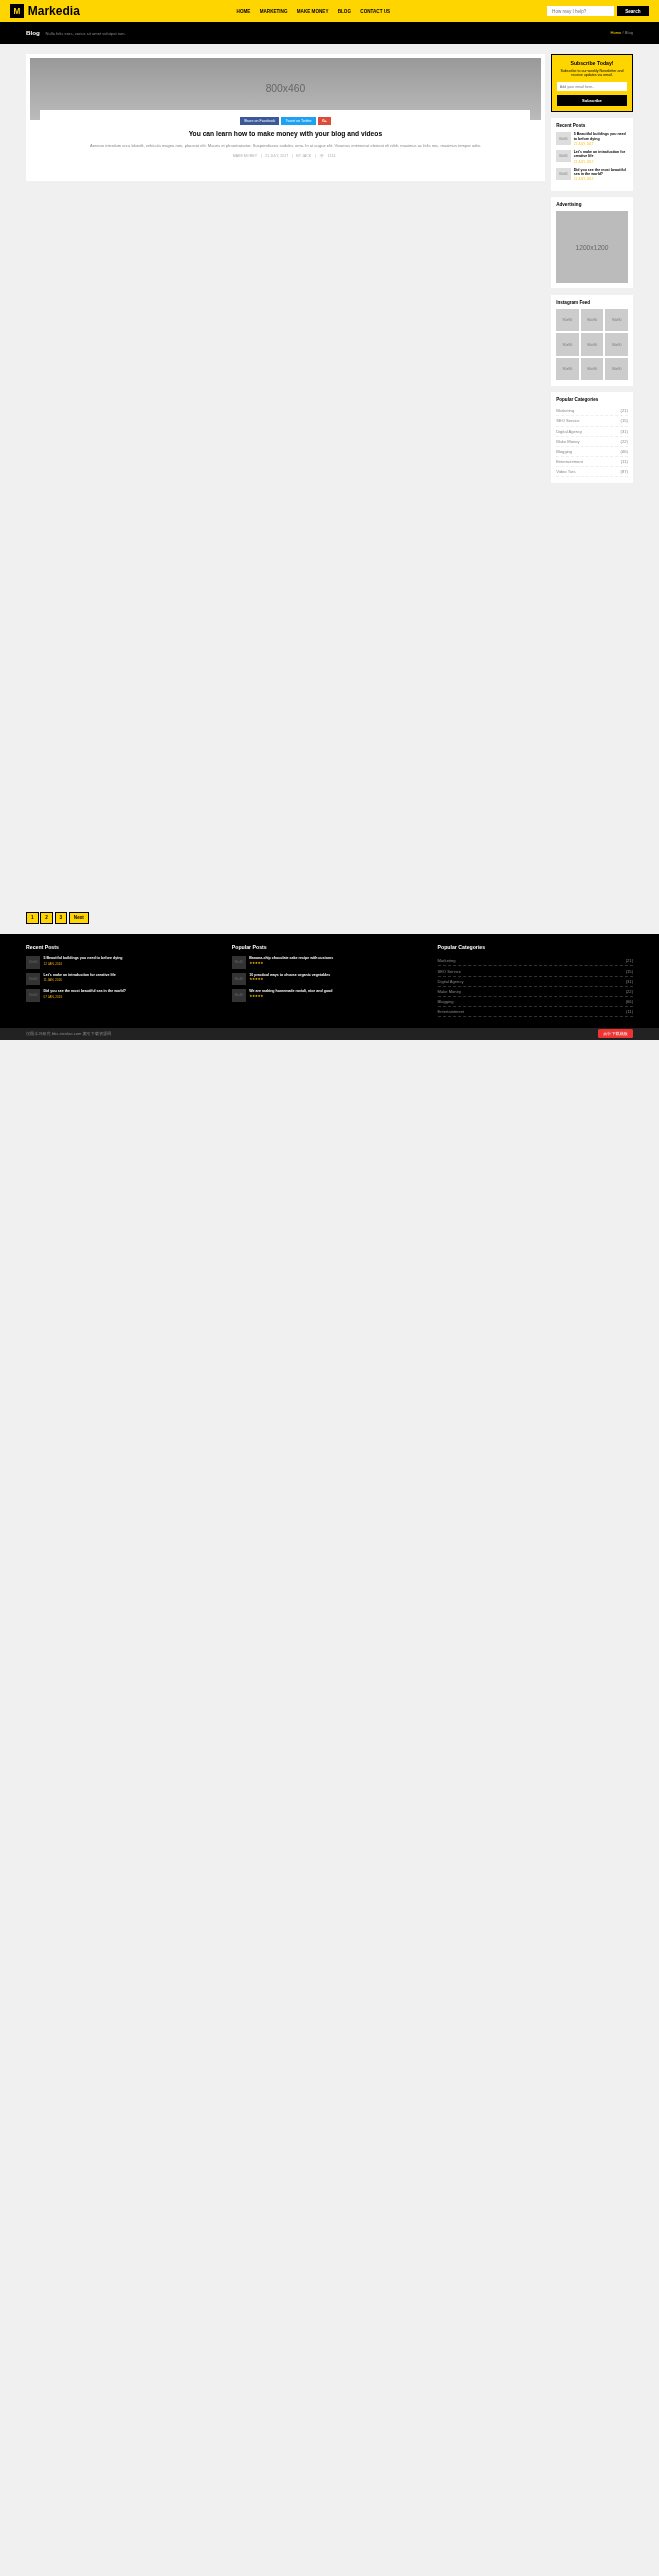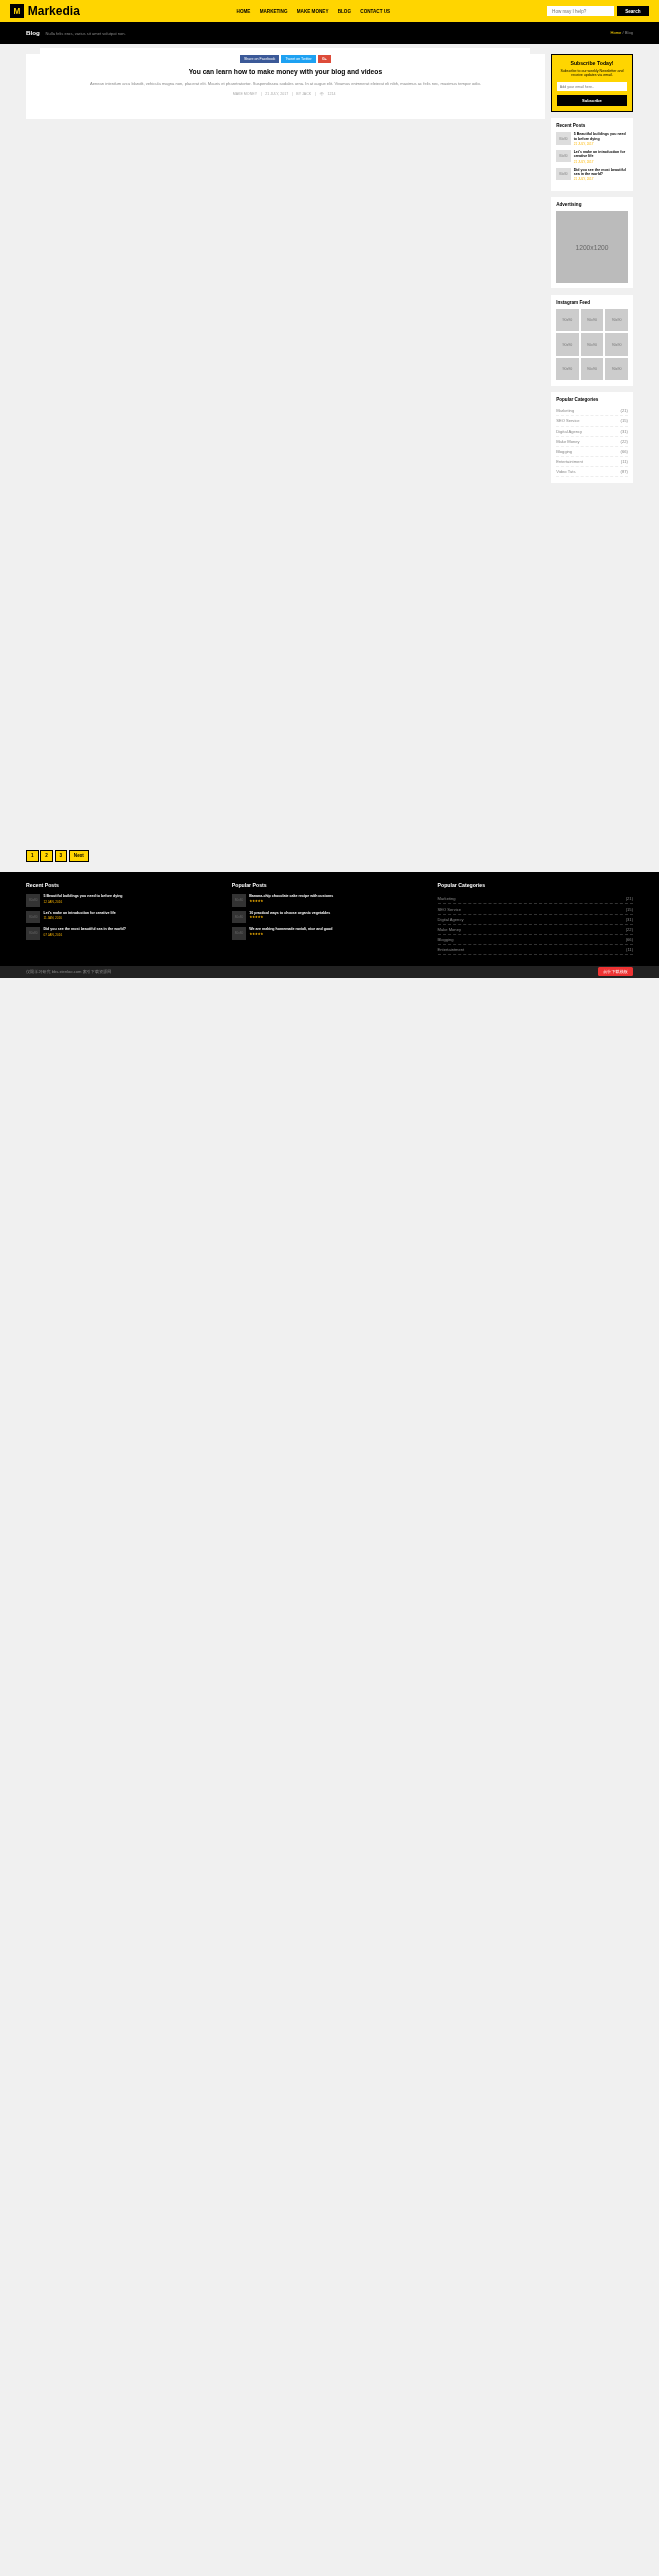--- a/index.html
+++ b/index.html
@@ -112,20 +112,21 @@
   </div>
   <div class="crumbs">
     <span class="home">Home</span> / 
     <span>Blog</span>
   </div>
 </div>
 
 <div class="container">
   <div class="main">
     <div class="post-card">
+      <div class="post-img">800x460</div>
       <div class="post-body">
         <div class="share-btns">
           <div class="share-fb"><span>Share on Facebook</span></div>
           <div class="share-tw"><span>Tweet on Twitter</span></div>
           <div class="share-gp"><span>G+</span></div>
         </div>
         <h2 class="post-title">You can learn how to make money with your blog and videos</h2>
         <p class="post-excerpt">Aenean interdum arcu blandit, vehicula magna non, placerat elit. Mauris et pharetratortor. Suspendissea sodales urna. In at augue elit. Vivamus enimnerat eleierat eli nibh, maximus ac felis nec, maximus tempor odio.</p>
         <div class="post-meta">
           <span>MAKE MONEY</span> |

